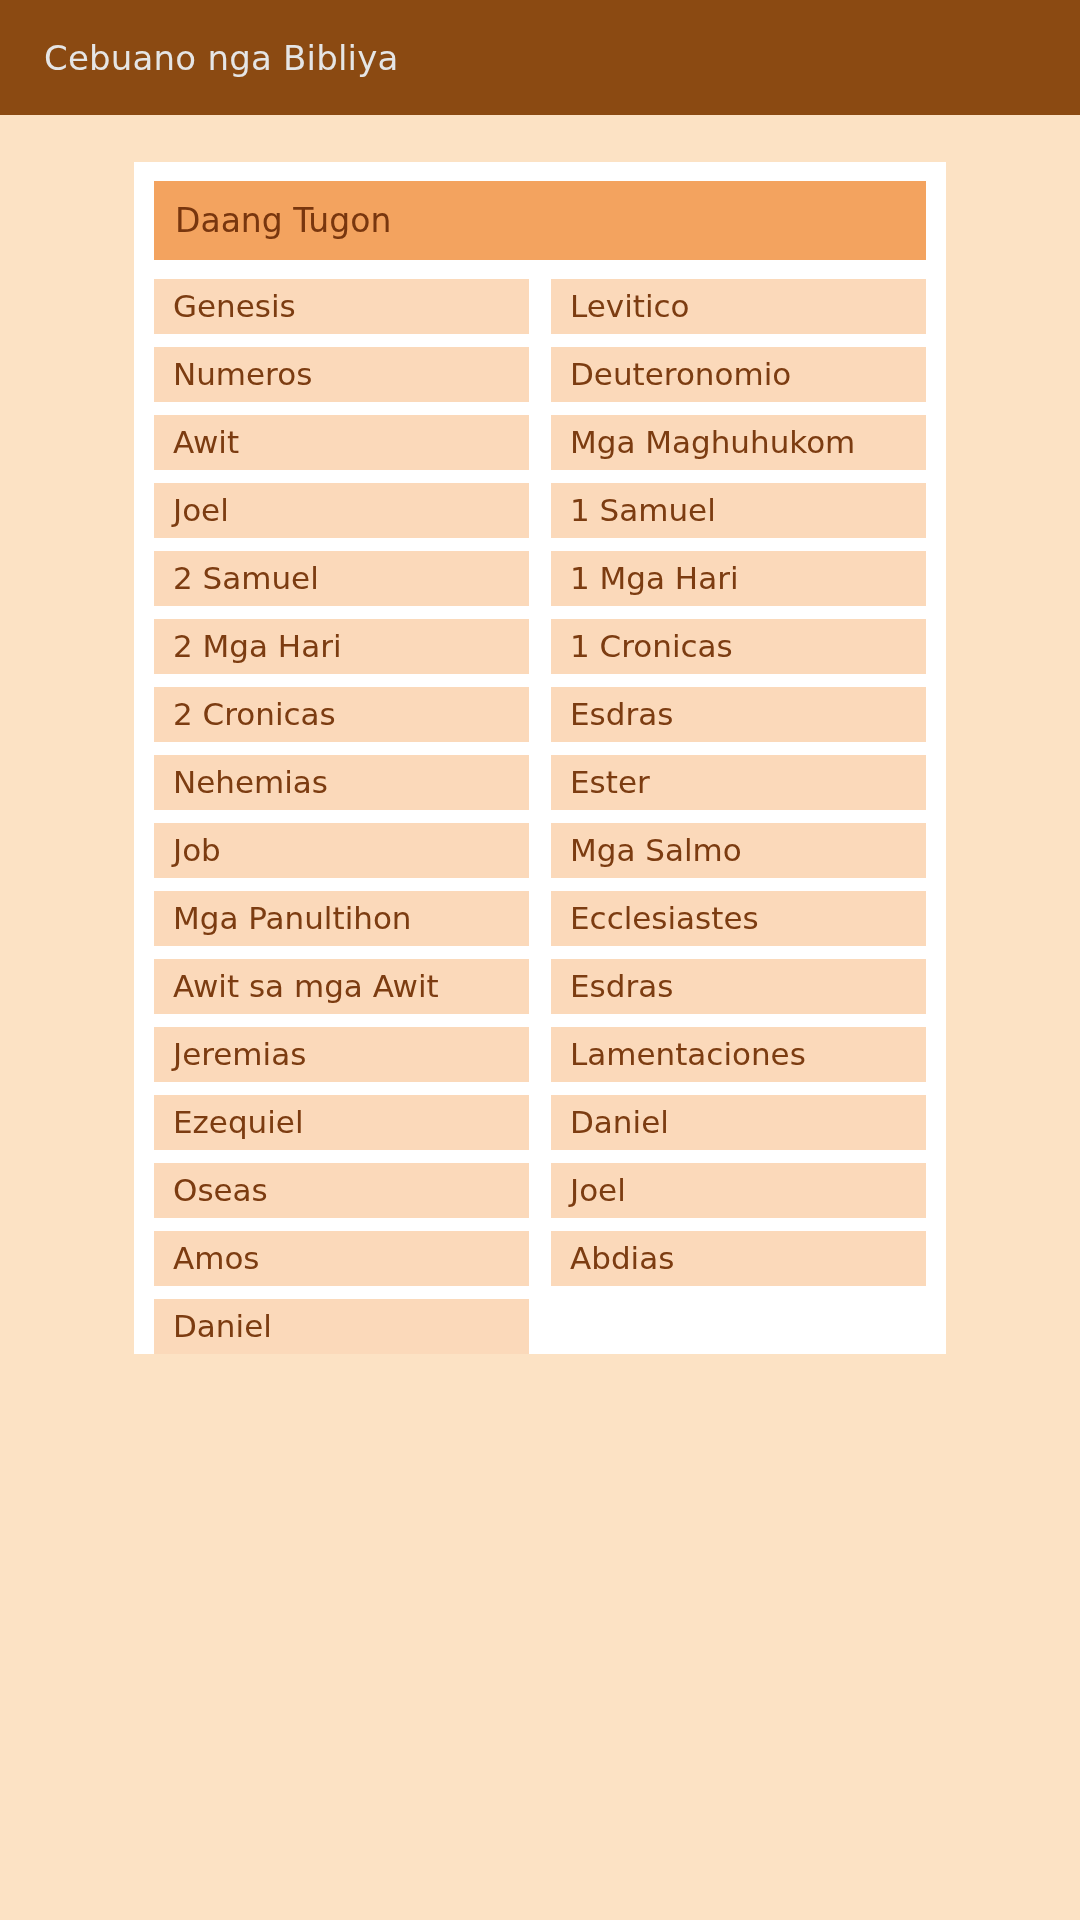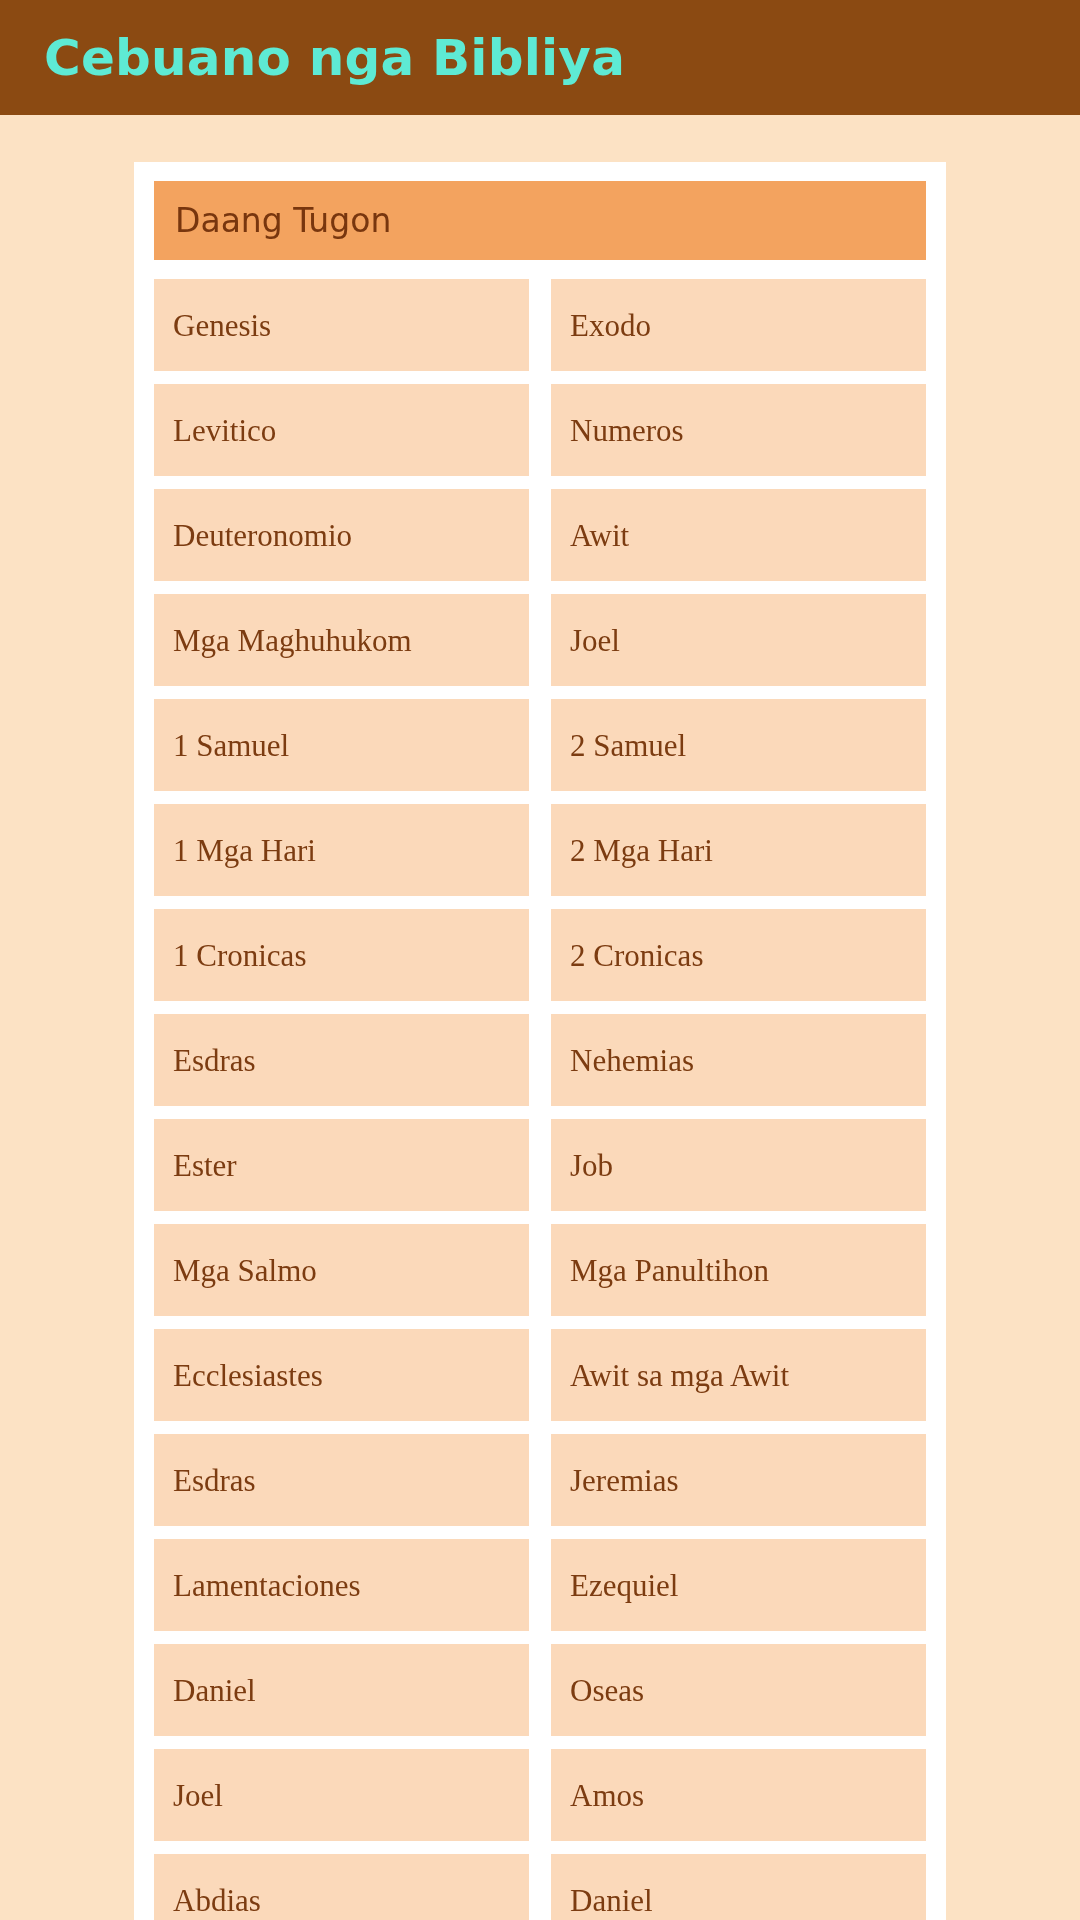--- a/index.html
+++ b/index.html
@@ -22,23 +22,23 @@
     width:1080px;
     height:115px;
     background:#8b4a12;
     position:relative;
   }
   #app-title {
     position:absolute;
     left:44px;
     top:50%;
     transform:translateY(-50%);
-    color:#5eead4;
-    font-size:50px;
-    font-weight:bold;
+    color:#e5e5e5;
+    font-size:34px;
+    font-weight:normal;
     letter-spacing:0.2px;
     white-space:nowrap;
     font-family:"DejaVu Sans", sans-serif;
   }
 
   
   #page-body {
     width:1080px;
     height:1805px;
     background:#fce2c4;
@@ -71,27 +71,26 @@
   }
 
   
   #book-grid {
     display:grid;
     grid-template-columns:1fr 1fr;
     column-gap:22px;
     row-gap:13px;
   }
   .book-tile {
-    height:92px;
+    height:55px;
     background:#fbd9ba;
     display:flex;
     align-items:center;
     padding-left:19px;
     overflow:hidden;
-    font-family:Liberation Serif, serif;
   }
   .book-tile-label {
     color:#7c3c11;
     font-size:31px;
     white-space:nowrap;
     line-height:1;
   }
 </style>
 </head>
 <body>
@@ -105,23 +104,20 @@
 
     <div class="section-header">
       <span class="section-header-label">Daang Tugon</span>
     </div>
 
     <div id="book-grid">
         <div class="book-tile">
           <span class="book-tile-label">Genesis</span>
         </div>
         <div class="book-tile">
-          <span class="book-tile-label">Exodo</span>
-        </div>
-        <div class="book-tile">
           <span class="book-tile-label">Levitico</span>
         </div>
         <div class="book-tile">
           <span class="book-tile-label">Numeros</span>
         </div>
         <div class="book-tile">
           <span class="book-tile-label">Deuteronomio</span>
         </div>
         <div class="book-tile">
           <span class="book-tile-label">Awit</span>

